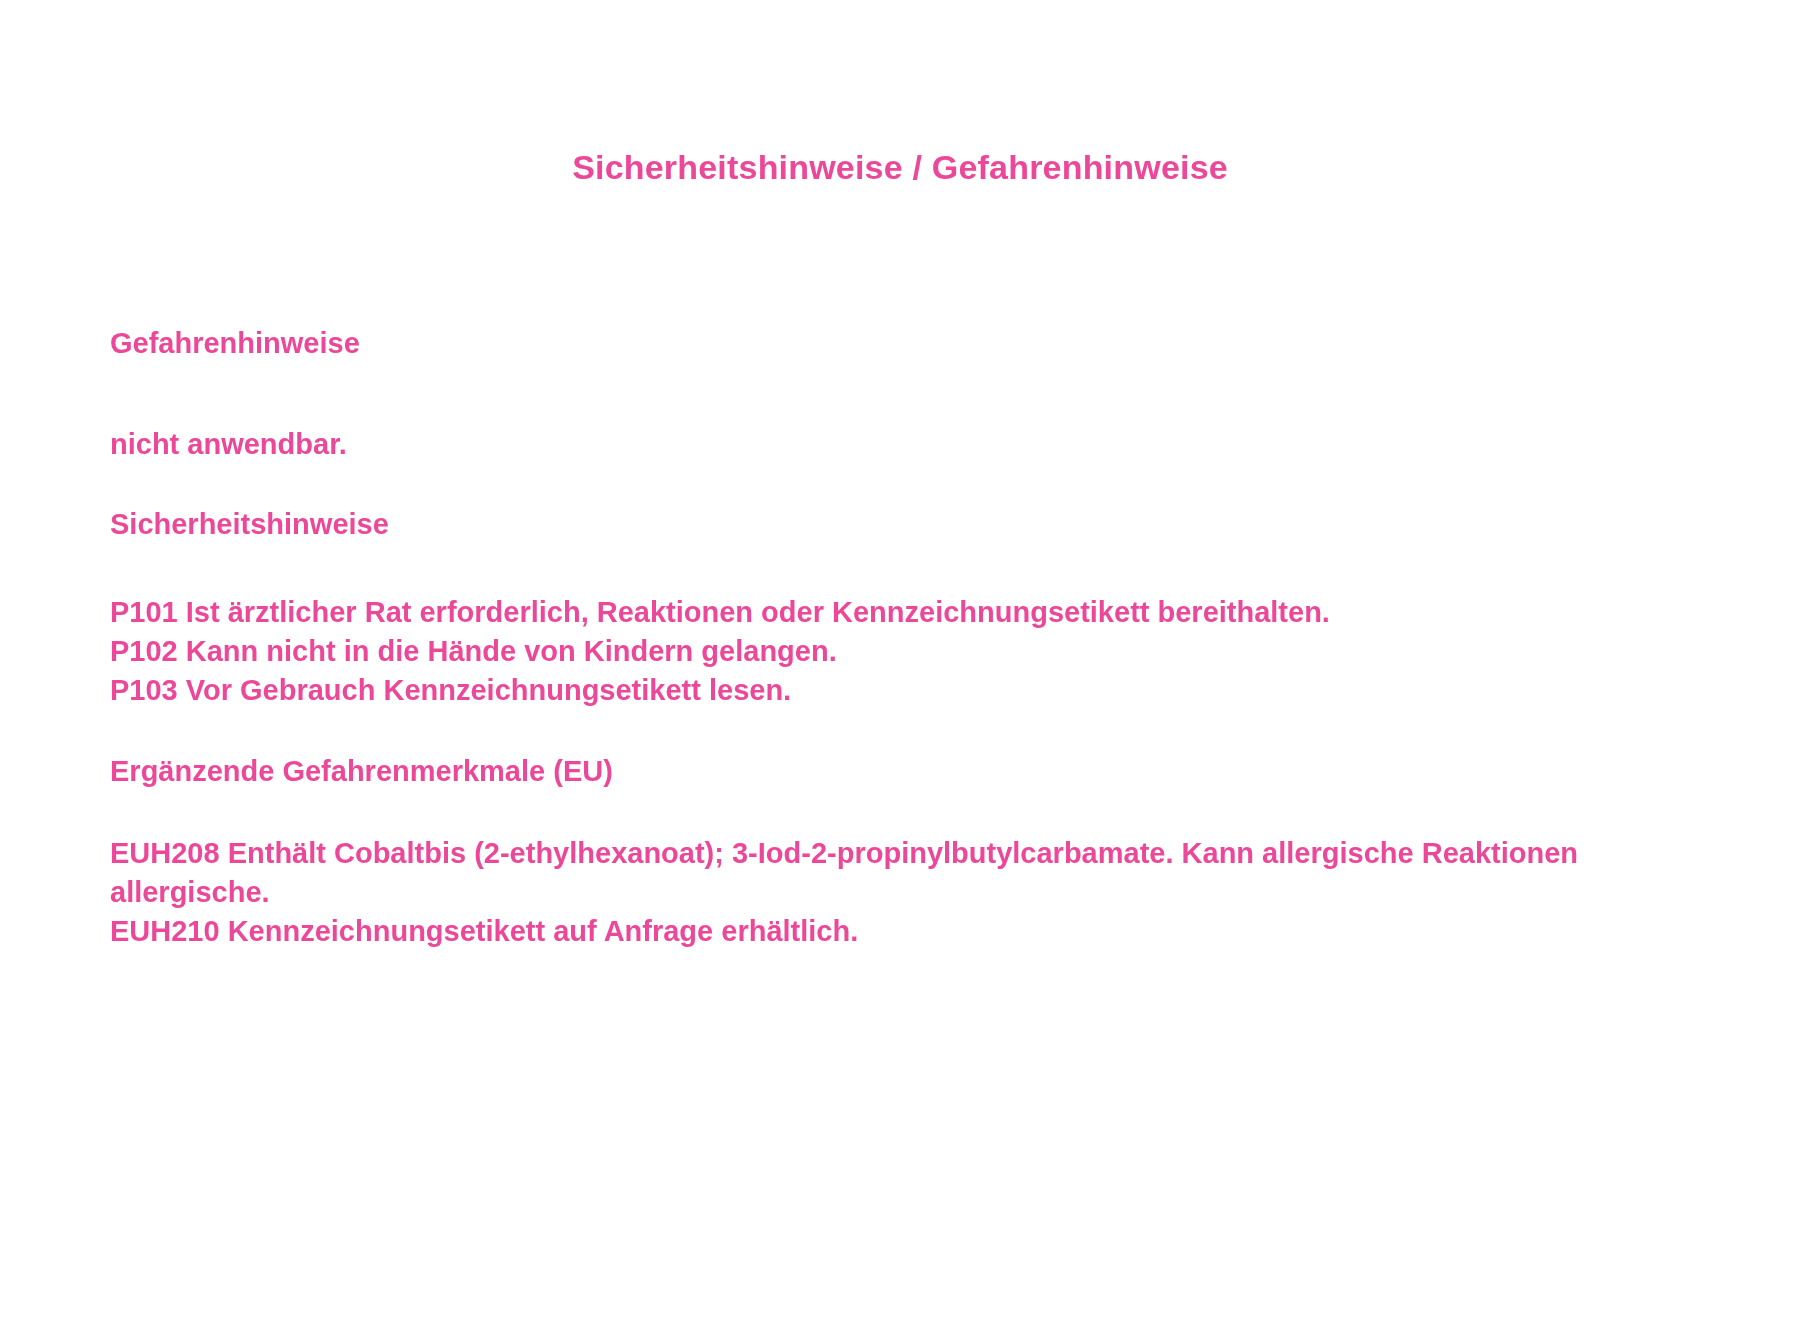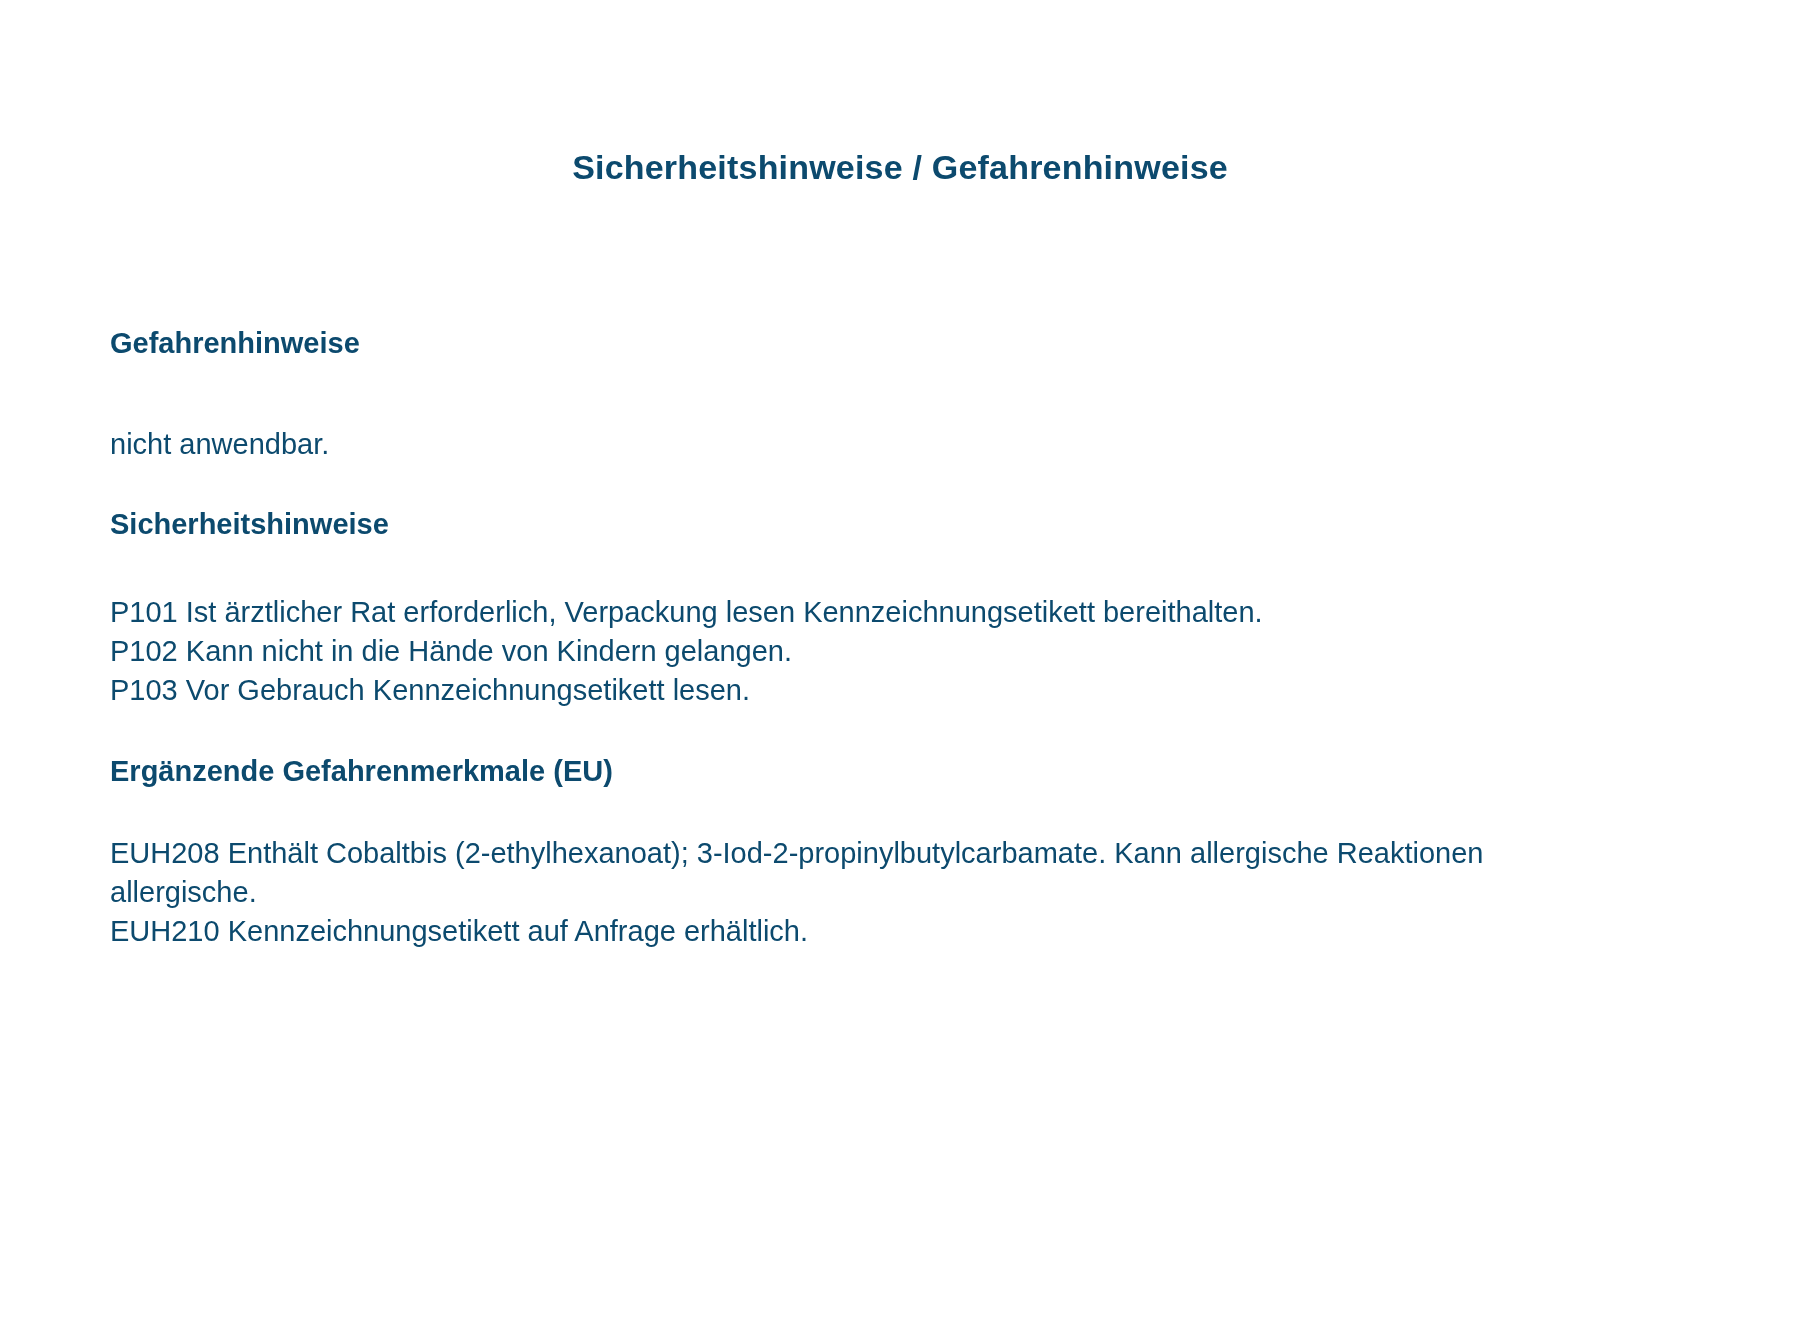--- a/index.html
+++ b/index.html
@@ -5,21 +5,21 @@
   html, body {
     margin: 0;
     padding: 0;
     background: #ffffff;
   }
   .page {
     position: relative;
     width: 1800px;
     height: 1319px;
     background: #ffffff;
-    color: #0c4a6e;
+    color: #ec4899;
     font-family: "Liberation Sans", sans-serif;
     overflow: hidden;
   }
   .doc-title {
     position: absolute;
     top: 147px;
     left: 0;
     width: 100%;
     margin: 0;
     text-align: center;
@@ -34,35 +34,35 @@
     width: 1500px;
     margin: 0;
     font-size: 29px;
     line-height: 39px;
     white-space: nowrap;
   }
   .heading {
     font-weight: 700;
   }
   .line {
-    font-weight: 400;
+    font-weight: 700;
   }
 </style>
 </head>
 <body>
 
 <div class="page">
 
   <h1 class="doc-title">Sicherheitshinweise / Gefahrenhinweise</h1>
 
   <h2 class="heading" style="top:324px">Gefahrenhinweise</h2>
   <p class="line" style="top:425px">nicht anwendbar.</p>
 
   <h2 class="heading" style="top:505px">Sicherheitshinweise</h2>
-  <p class="line" style="top:593px">P101 Ist ärztlicher Rat erforderlich, Verpackung lesen Kennzeichnungsetikett bereithalten.</p>
+  <p class="line" style="top:593px">P101 Ist ärztlicher Rat erforderlich, Reaktionen oder Kennzeichnungsetikett bereithalten.</p>
   <p class="line" style="top:632px">P102 Kann nicht in die Hände von Kindern gelangen.</p>
   <p class="line" style="top:671px">P103 Vor Gebrauch Kennzeichnungsetikett lesen.</p>
 
   <h2 class="heading" style="top:752px">Ergänzende Gefahrenmerkmale (EU)</h2>
   <p class="line" style="top:834px">EUH208 Enthält Cobaltbis (2-ethylhexanoat); 3-Iod-2-propinylbutylcarbamate. Kann allergische Reaktionen</p>
   <p class="line" style="top:873px">allergische.</p>
   <p class="line" style="top:912px">EUH210 Kennzeichnungsetikett auf Anfrage erhältlich.</p>
 
 </div>
 

